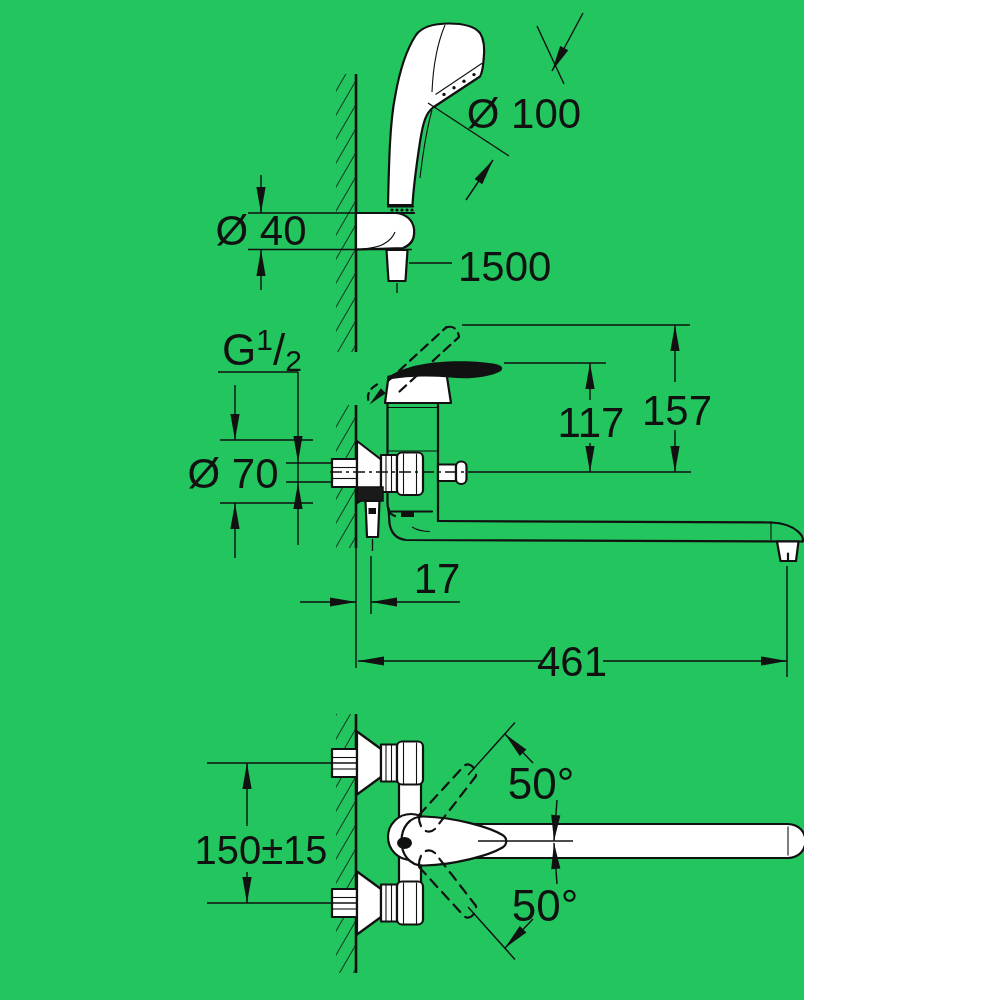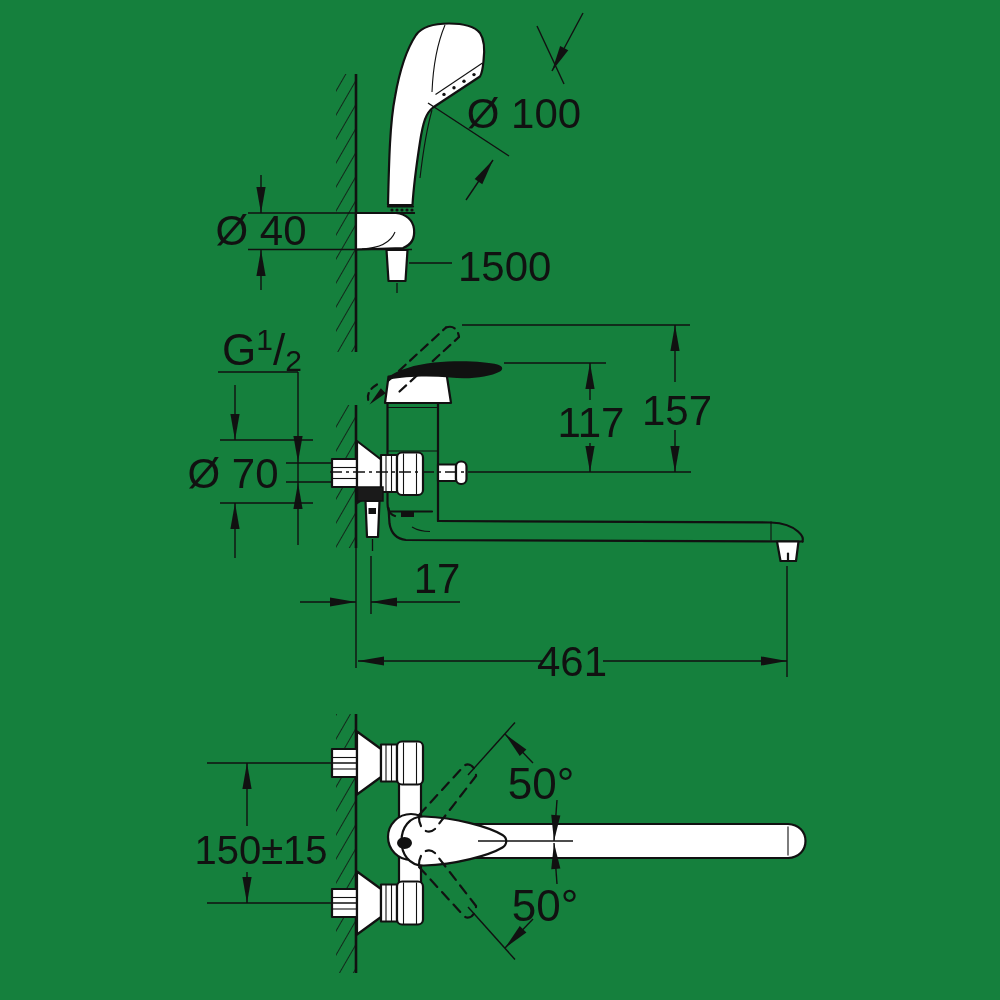--- a/index.html
+++ b/index.html
@@ -1,16 +1,16 @@
 <!DOCTYPE html>
 <html><head>
 <meta charset="utf-8">
 <style>
   html,body{margin:0;padding:0;background:#ffffff;}
-  .stage{position:relative;width:1000px;height:1000px;background:#15803d;overflow:hidden;}
+  .stage{position:relative;width:804px;height:1000px;background:#22c55e;overflow:hidden;}
   svg{display:block;}
   .dim{font-family:"Liberation Sans","DejaVu Sans",sans-serif;font-size:42px;fill:#111;}
   .deg{font-family:"Liberation Sans","DejaVu Sans",sans-serif;font-size:44px;fill:#111;}
   .thread-g{font-family:"Liberation Sans","DejaVu Sans",sans-serif;font-size:44px;fill:#111;}
   .thread-s{font-family:"Liberation Sans","DejaVu Sans",sans-serif;font-size:30px;fill:#111;}
   .o{stroke:#111;stroke-width:2.2;fill:none;stroke-linecap:round;stroke-linejoin:round;}
   .ow{stroke:#111;stroke-width:2.2;fill:#fff;stroke-linejoin:round;}
   .t{stroke:#111;stroke-width:1.4;fill:none;}
   .tt{stroke:#111;stroke-width:1.1;fill:none;}
   .dash{stroke:#111;stroke-width:2.2;fill:none;stroke-dasharray:9 6;stroke-linecap:round;}

